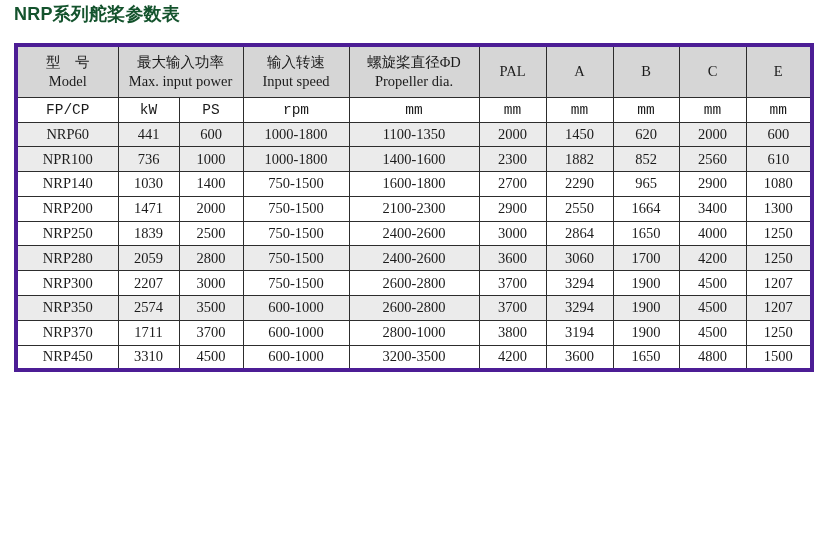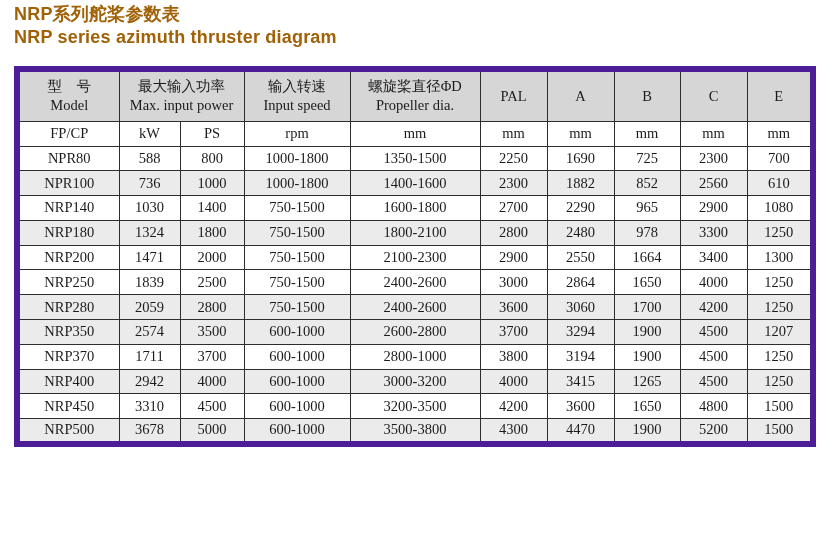--- a/index.html
+++ b/index.html
@@ -8,57 +8,56 @@
     width: 830px; height: 555px;
     background: #ffffff;
     font-family: "Liberation Serif", serif;
   }
   .page { padding: 3px 0 0 14px; }
   .title {
     font-family: "Liberation Sans", sans-serif;
     font-weight: bold;
     font-size: 18px;
     line-height: 23px;
-    color: #a16207;
+    color: #14532d;
     margin: 0;
     letter-spacing: 0.2px;
   }
   table.spec {
     border-collapse: collapse;
     table-layout: fixed;
     width: 796px;
     margin-top: 17px;
-    border: 6px solid #4c1d95;
+    border: 4px solid #4c1d95;
   }
   th, td {
     border: 1px solid #2d2d2d;
     text-align: center;
     vertical-align: middle;
     padding: 0;
     font-weight: normal;
     color: #1b1b1b;
     font-size: 14.5px;
     overflow: hidden;
     white-space: nowrap;
   }
   tr.hdr th {
     background: #d6d6d6;
     height: 52px;
     line-height: 19px;
   }
-  tr.units td { height: 25px; background: #ffffff; }
+  tr.units td { height: 25px; background: #ffffff; font-family: Liberation Mono, monospace; }
   tbody td { height: 24.8px; background: #ffffff; }
   tbody tr.alt td { background: #ebebeb; }
 </style>
 </head>
 <body>
 
 <div class="page">
   <h1 class="title">NRP系列舵桨参数表</h1>
-  <h1 class="title">NRP series azimuth thruster diagram</h1>
 
   <table class="spec">
     <colgroup>
       <col style="width:102px">
         <col style="width:61px">
         <col style="width:64px">
       <col style="width:106px">
         <col style="width:130px">
         <col style="width:67px">
       <col style="width:67px">
@@ -97,31 +96,31 @@
         <td>rpm</td>
         <td>mm</td>
         <td>mm</td>
         <td>mm</td>
         <td>mm</td>
         <td>mm</td>
         <td>mm</td>
       </tr>
     </thead>
     <tbody>
-        <tr>
-          <td>NPR80</td>
-          <td>588</td>
-          <td>800</td>
+        <tr class="alt">
+          <td>NRP60</td>
+          <td>441</td>
+          <td>600</td>
           <td>1000-1800</td>
-          <td>1350-1500</td>
-          <td>2250</td>
-          <td>1690</td>
-          <td>725</td>
-          <td>2300</td>
-          <td>700</td>
+          <td>1100-1350</td>
+          <td>2000</td>
+          <td>1450</td>
+          <td>620</td>
+          <td>2000</td>
+          <td>600</td>
         </tr>
         <tr class="alt">
           <td>NPR100</td>
           <td>736</td>
           <td>1000</td>
           <td>1000-1800</td>
           <td>1400-1600</td>
           <td>2300</td>
           <td>1882</td>
           <td>852</td>
@@ -133,32 +132,20 @@
           <td>1030</td>
           <td>1400</td>
           <td>750-1500</td>
           <td>1600-1800</td>
           <td>2700</td>
           <td>2290</td>
           <td>965</td>
           <td>2900</td>
           <td>1080</td>
         </tr>
-        <tr class="alt">
-          <td>NRP180</td>
-          <td>1324</td>
-          <td>1800</td>
-          <td>750-1500</td>
-          <td>1800-2100</td>
-          <td>2800</td>
-          <td>2480</td>
-          <td>978</td>
-          <td>3300</td>
-          <td>1250</td>
-        </tr>
         <tr>
           <td>NRP200</td>
           <td>1471</td>
           <td>2000</td>
           <td>750-1500</td>
           <td>2100-2300</td>
           <td>2900</td>
           <td>2550</td>
           <td>1664</td>
           <td>3400</td>
@@ -180,20 +167,32 @@
           <td>NRP280</td>
           <td>2059</td>
           <td>2800</td>
           <td>750-1500</td>
           <td>2400-2600</td>
           <td>3600</td>
           <td>3060</td>
           <td>1700</td>
           <td>4200</td>
           <td>1250</td>
+        </tr>
+        <tr>
+          <td>NRP300</td>
+          <td>2207</td>
+          <td>3000</td>
+          <td>750-1500</td>
+          <td>2600-2800</td>
+          <td>3700</td>
+          <td>3294</td>
+          <td>1900</td>
+          <td>4500</td>
+          <td>1207</td>
         </tr>
         <tr class="alt">
           <td>NRP350</td>
           <td>2574</td>
           <td>3500</td>
           <td>600-1000</td>
           <td>2600-2800</td>
           <td>3700</td>
           <td>3294</td>
           <td>1900</td>
@@ -205,51 +204,27 @@
           <td>1711</td>
           <td>3700</td>
           <td>600-1000</td>
           <td>2800-1000</td>
           <td>3800</td>
           <td>3194</td>
           <td>1900</td>
           <td>4500</td>
           <td>1250</td>
         </tr>
-        <tr class="alt">
-          <td>NRP400</td>
-          <td>2942</td>
-          <td>4000</td>
-          <td>600-1000</td>
-          <td>3000-3200</td>
-          <td>4000</td>
-          <td>3415</td>
-          <td>1265</td>
-          <td>4500</td>
-          <td>1250</td>
-        </tr>
         <tr>
           <td>NRP450</td>
           <td>3310</td>
           <td>4500</td>
           <td>600-1000</td>
           <td>3200-3500</td>
           <td>4200</td>
           <td>3600</td>
           <td>1650</td>
           <td>4800</td>
           <td>1500</td>
         </tr>
-        <tr class="alt">
-          <td>NRP500</td>
-          <td>3678</td>
-          <td>5000</td>
-          <td>600-1000</td>
-          <td>3500-3800</td>
-          <td>4300</td>
-          <td>4470</td>
-          <td>1900</td>
-          <td>5200</td>
-          <td>1500</td>
-        </tr>
       </tbody>
   </table>
 </div>
 
 </body></html>

